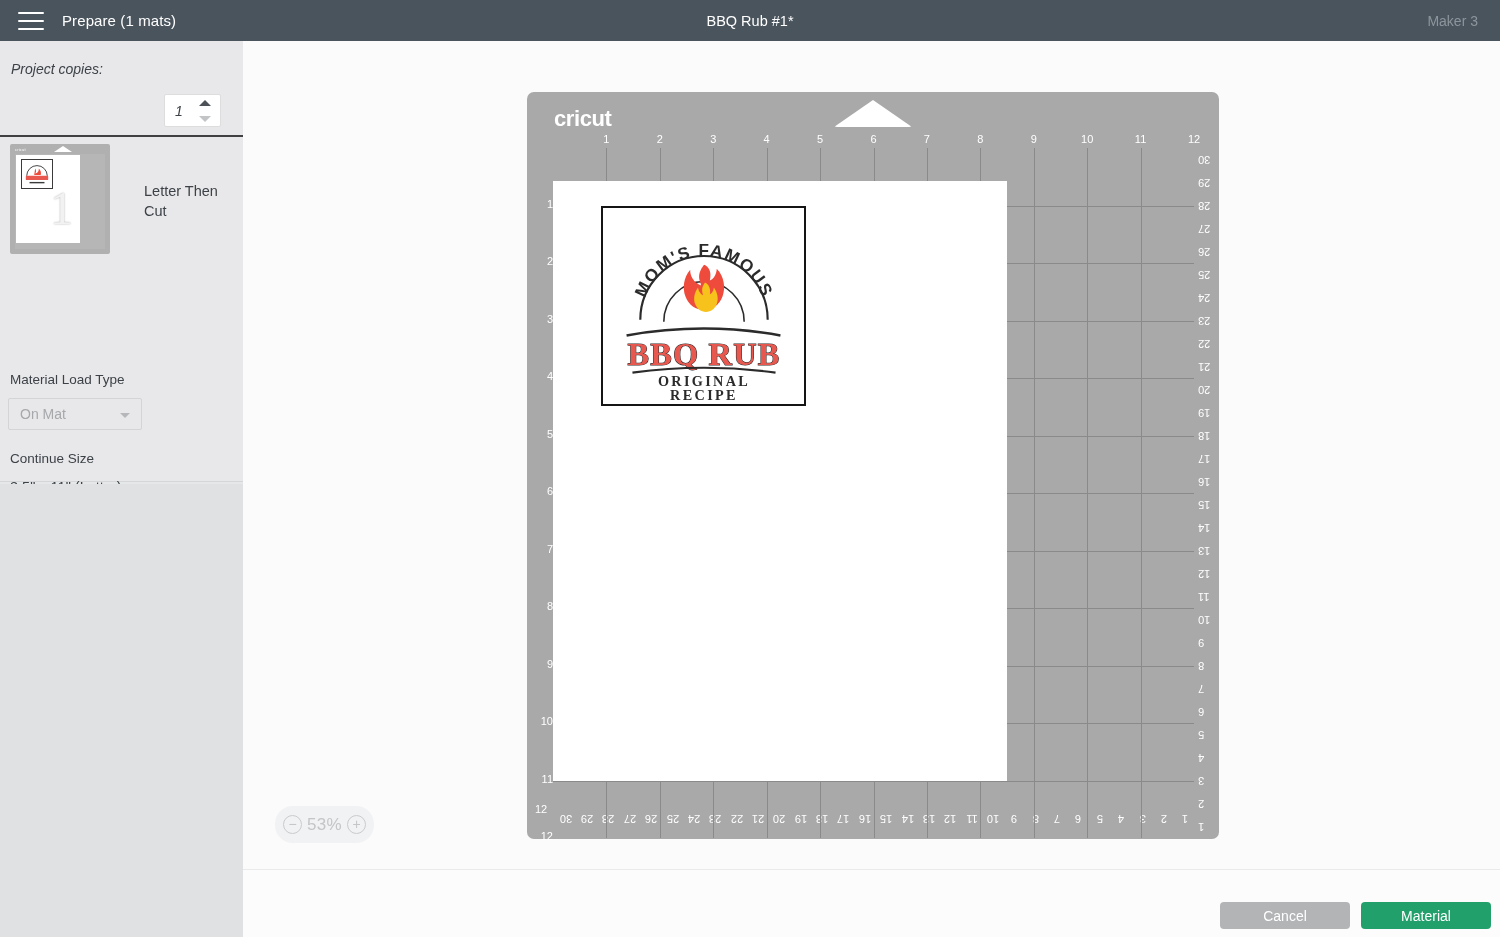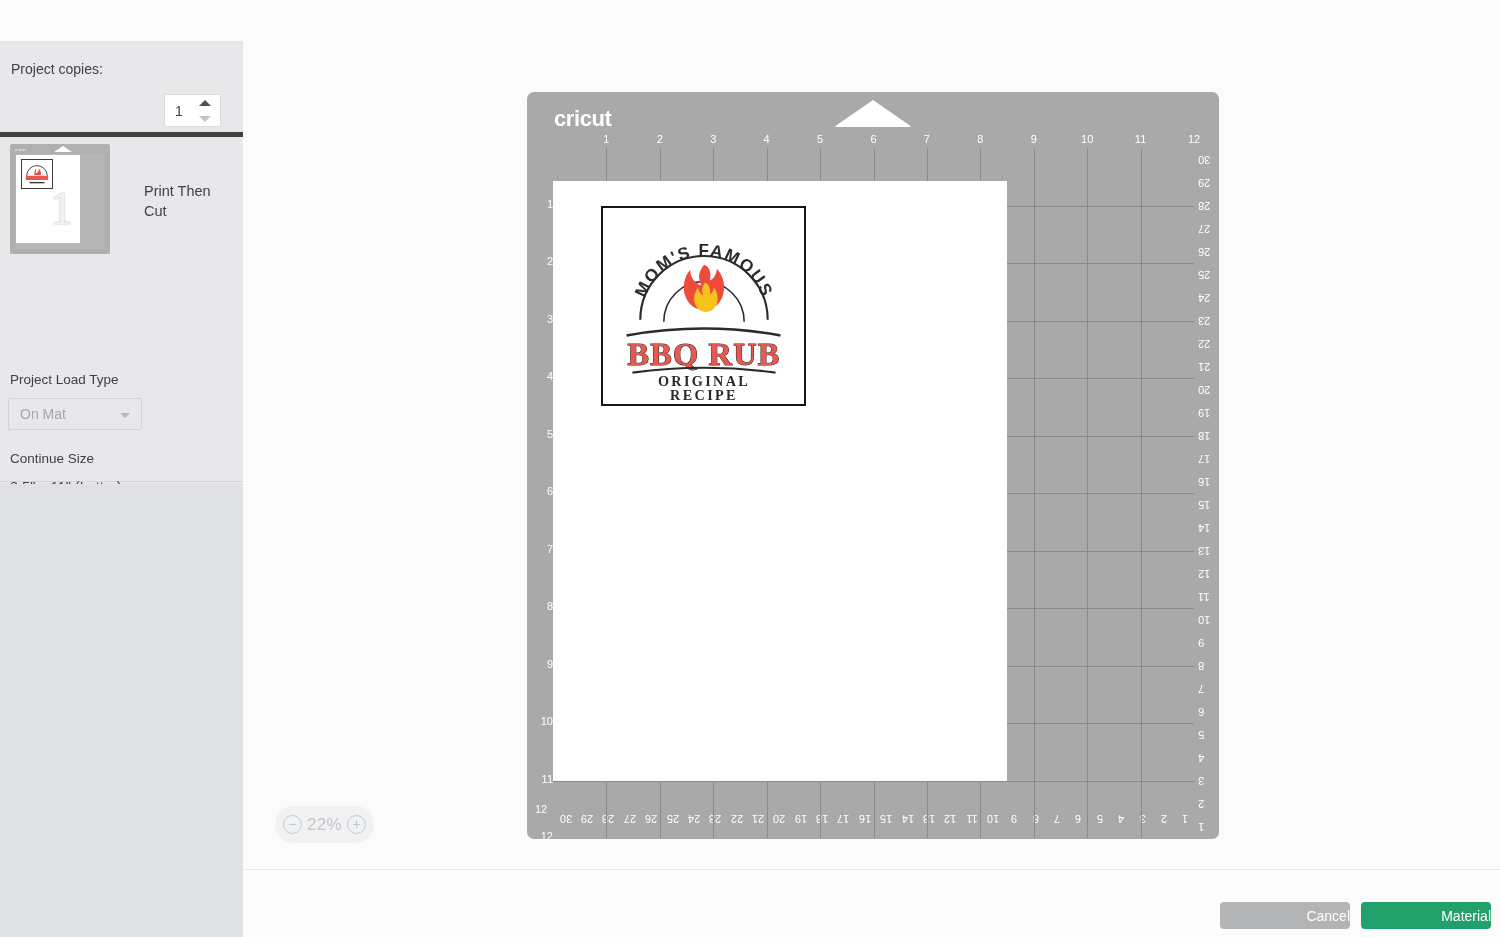--- a/index.html
+++ b/index.html
@@ -34,21 +34,22 @@
     color: #8d959c; font-size: 14px;
   }
 
   
   .sidebar {
     position: absolute; left: 0; top: 41px; width: 243px; height: 896px;
     background: #e6e7e9;
   }
   .copies-panel {
     position: relative; height: 96px; background: #e8e8ea;
-    border-bottom: 5px solid #404040;
+    border-bottom: 2px solid #404040;
+    font-style: italic;
   }
   .copies-row { position: absolute; left: 11px; top: 20px; display: flex; align-items: center; }
   .copies-label { font-size: 14px; color: #3c4247; }
   .spinner {
     position: absolute; left: 164px; top: 53px; width: 57px; height: 33px;
     background: #ffffff; border: 1px solid #dddddd; border-radius: 2px;
     display: flex; align-items: center;
   }
   .spinner-value { font-size: 14px; color: #3c4247; margin-left: 10px; }
   .spinner-arrows {
@@ -165,30 +166,40 @@
   }
   .logo { position: absolute; left: 0; top: 0; width: 100%; height: 100%; }
 
   
   .footer {
     position: absolute; left: 243px; top: 869px; width: 1257px; height: 68px;
     background: #fcfcfd; border-top: 1px solid #e9eaec;
   }
   .btn {
     position: absolute; top: 32px; height: 27px; border: none; border-radius: 4px;
-    font-size: 14px; color: #ffffff; cursor: pointer; font-family: "Liberation Sans", sans-serif; text-align: right;
+    font-size: 14px; color: #ffffff; cursor: pointer; font-family: "Liberation Sans", sans-serif;
   }
   .btn-cancel { right: 150px; width: 130px; background: #b3b4b6; }
   .btn-continue { right: 9px; width: 130px; background: #22a06b; }
 </style>
 </head>
 <body>
 
 <div id="app">
 
+  <div class="titlebar">
+    <div class="hamburger">
+      <span></span>
+        <span></span>
+        <span></span>
+    </div>
+    <div class="prepare-label">Prepare (1 mats)</div>
+    <div class="doc-title">BBQ Rub #1*</div>
+    <div class="machine-name">Maker 3</div>
+  </div>
 
   <div class="sidebar">
 
     <div class="copies-panel">
       <div class="copies-row">
         <span class="copies-label">Project copies:</span>
       </div>
       <div class="spinner">
         <span class="spinner-value">1</span>
         <span class="spinner-arrows">
@@ -210,23 +221,23 @@
           <svg viewBox="0 0 64 60" width="30" height="28">
             <path d="M10 34 A22 22 0 0 1 54 34" fill="none" stroke="#3a3a3a" stroke-width="2"></path>
             <path d="M28 18 q4 6 0 11 q8 -2 8 -11 q6 6 4 14 l-14 0 z" fill="#EE4B3C"></path>
             <rect x="8" y="34" width="48" height="9" rx="2" fill="#E8584F"></rect>
             <rect x="16" y="47" width="32" height="3" fill="#3a3a3a"></rect>
           </svg>
         </div>
         <div class="thumb-num">1</div>
       </div>
 
-      <div class="ptc-label">Print Then Cut</div>
-
-      <div class="field-label" style="top:235px">Project Load Type</div>
+      <div class="ptc-label">Letter Then Cut</div>
+
+      <div class="field-label" style="top:235px">Material Load Type</div>
       <div class="select-box">
         <span class="select-value">On Mat</span>
         <i class="select-caret"></i>
       </div>
 
       <div class="field-label" style="top:314px">Continue Size</div>
       <div class="material-size-value">8.5" x 11" (Letter)</div>
 
       <div class="field-label" style="top:380px">
         <span>Mirror</span><span class="info-icon">i</span>
@@ -236,21 +247,21 @@
       </div>
     </div>
 
     <div class="sidebar-bottom"></div>
   </div>
 
   <div class="canvas">
 
     <div class="zoom-ctl">
       <span class="zoom-btn">−</span>
-      <span class="zoom-pct">22%</span>
+      <span class="zoom-pct">53%</span>
       <span class="zoom-btn">+</span>
     </div>
 
     <div class="mat">
       <div class="mat-cricut">cricut</div>
       <div class="mat-tab"></div>
 
       <div class="ruler-top">
           <span style="left: 51.4167px;">1</span>
           <span style="left: 104.833px;">2</span>

